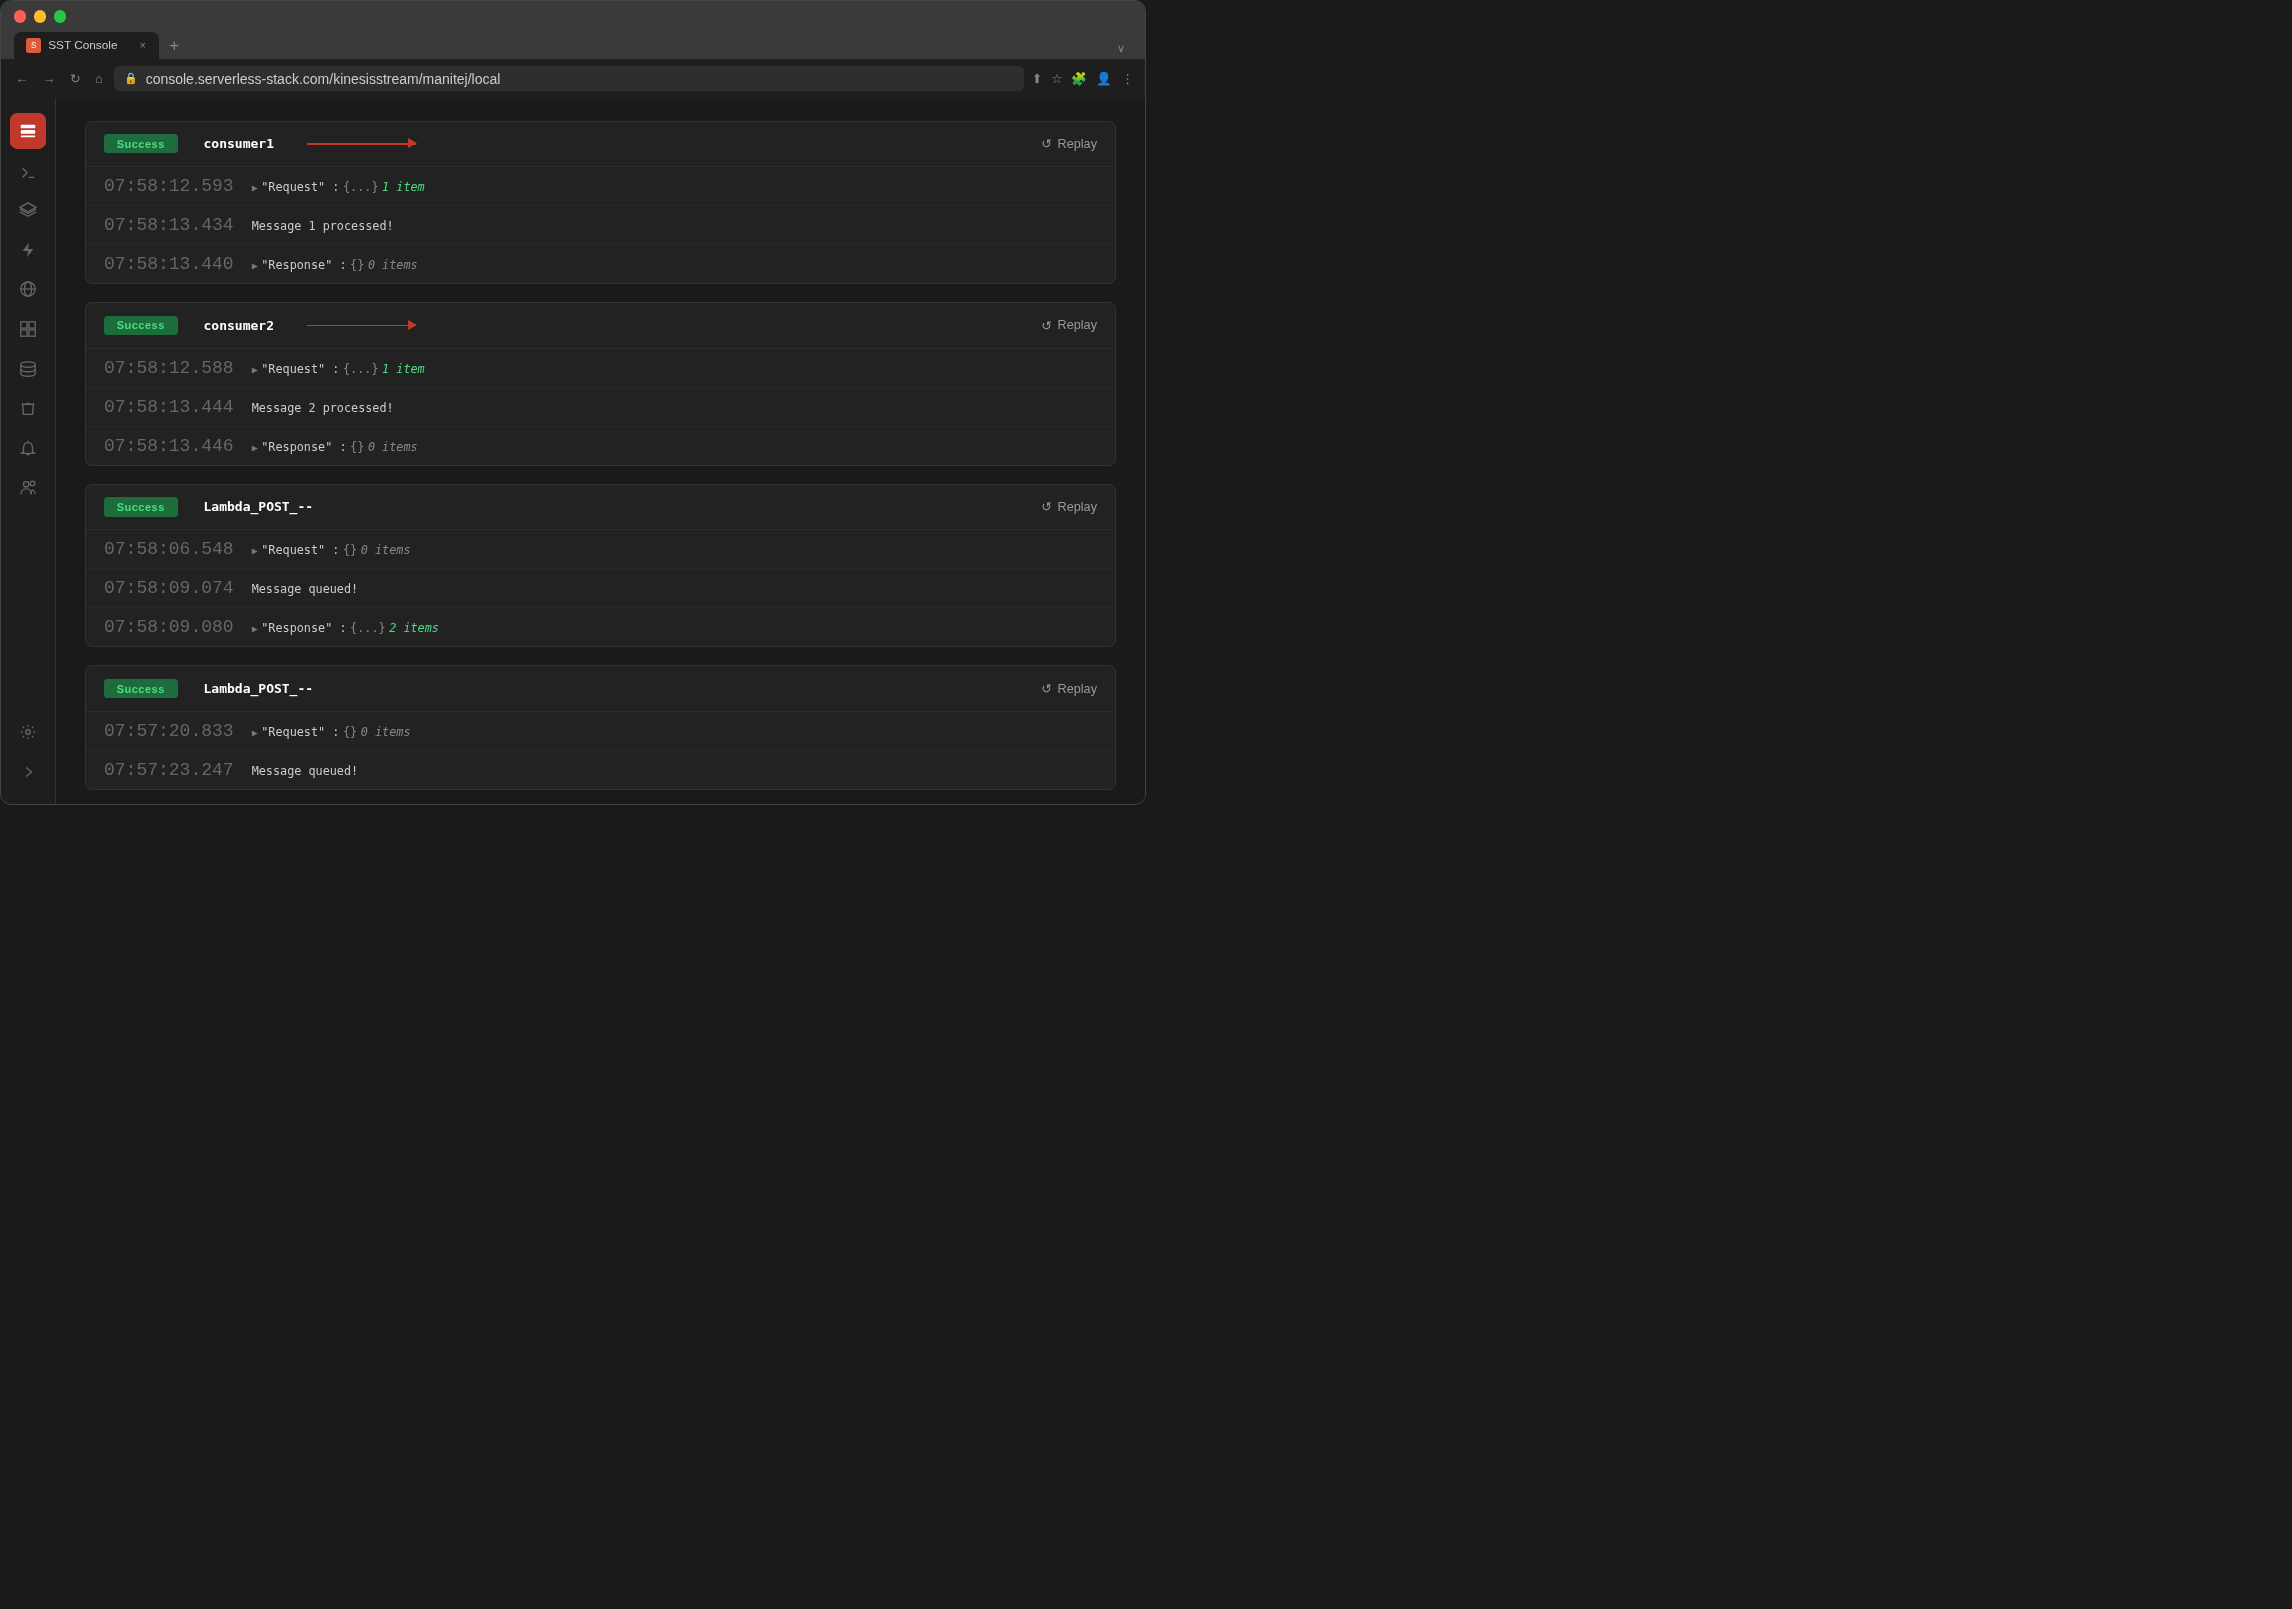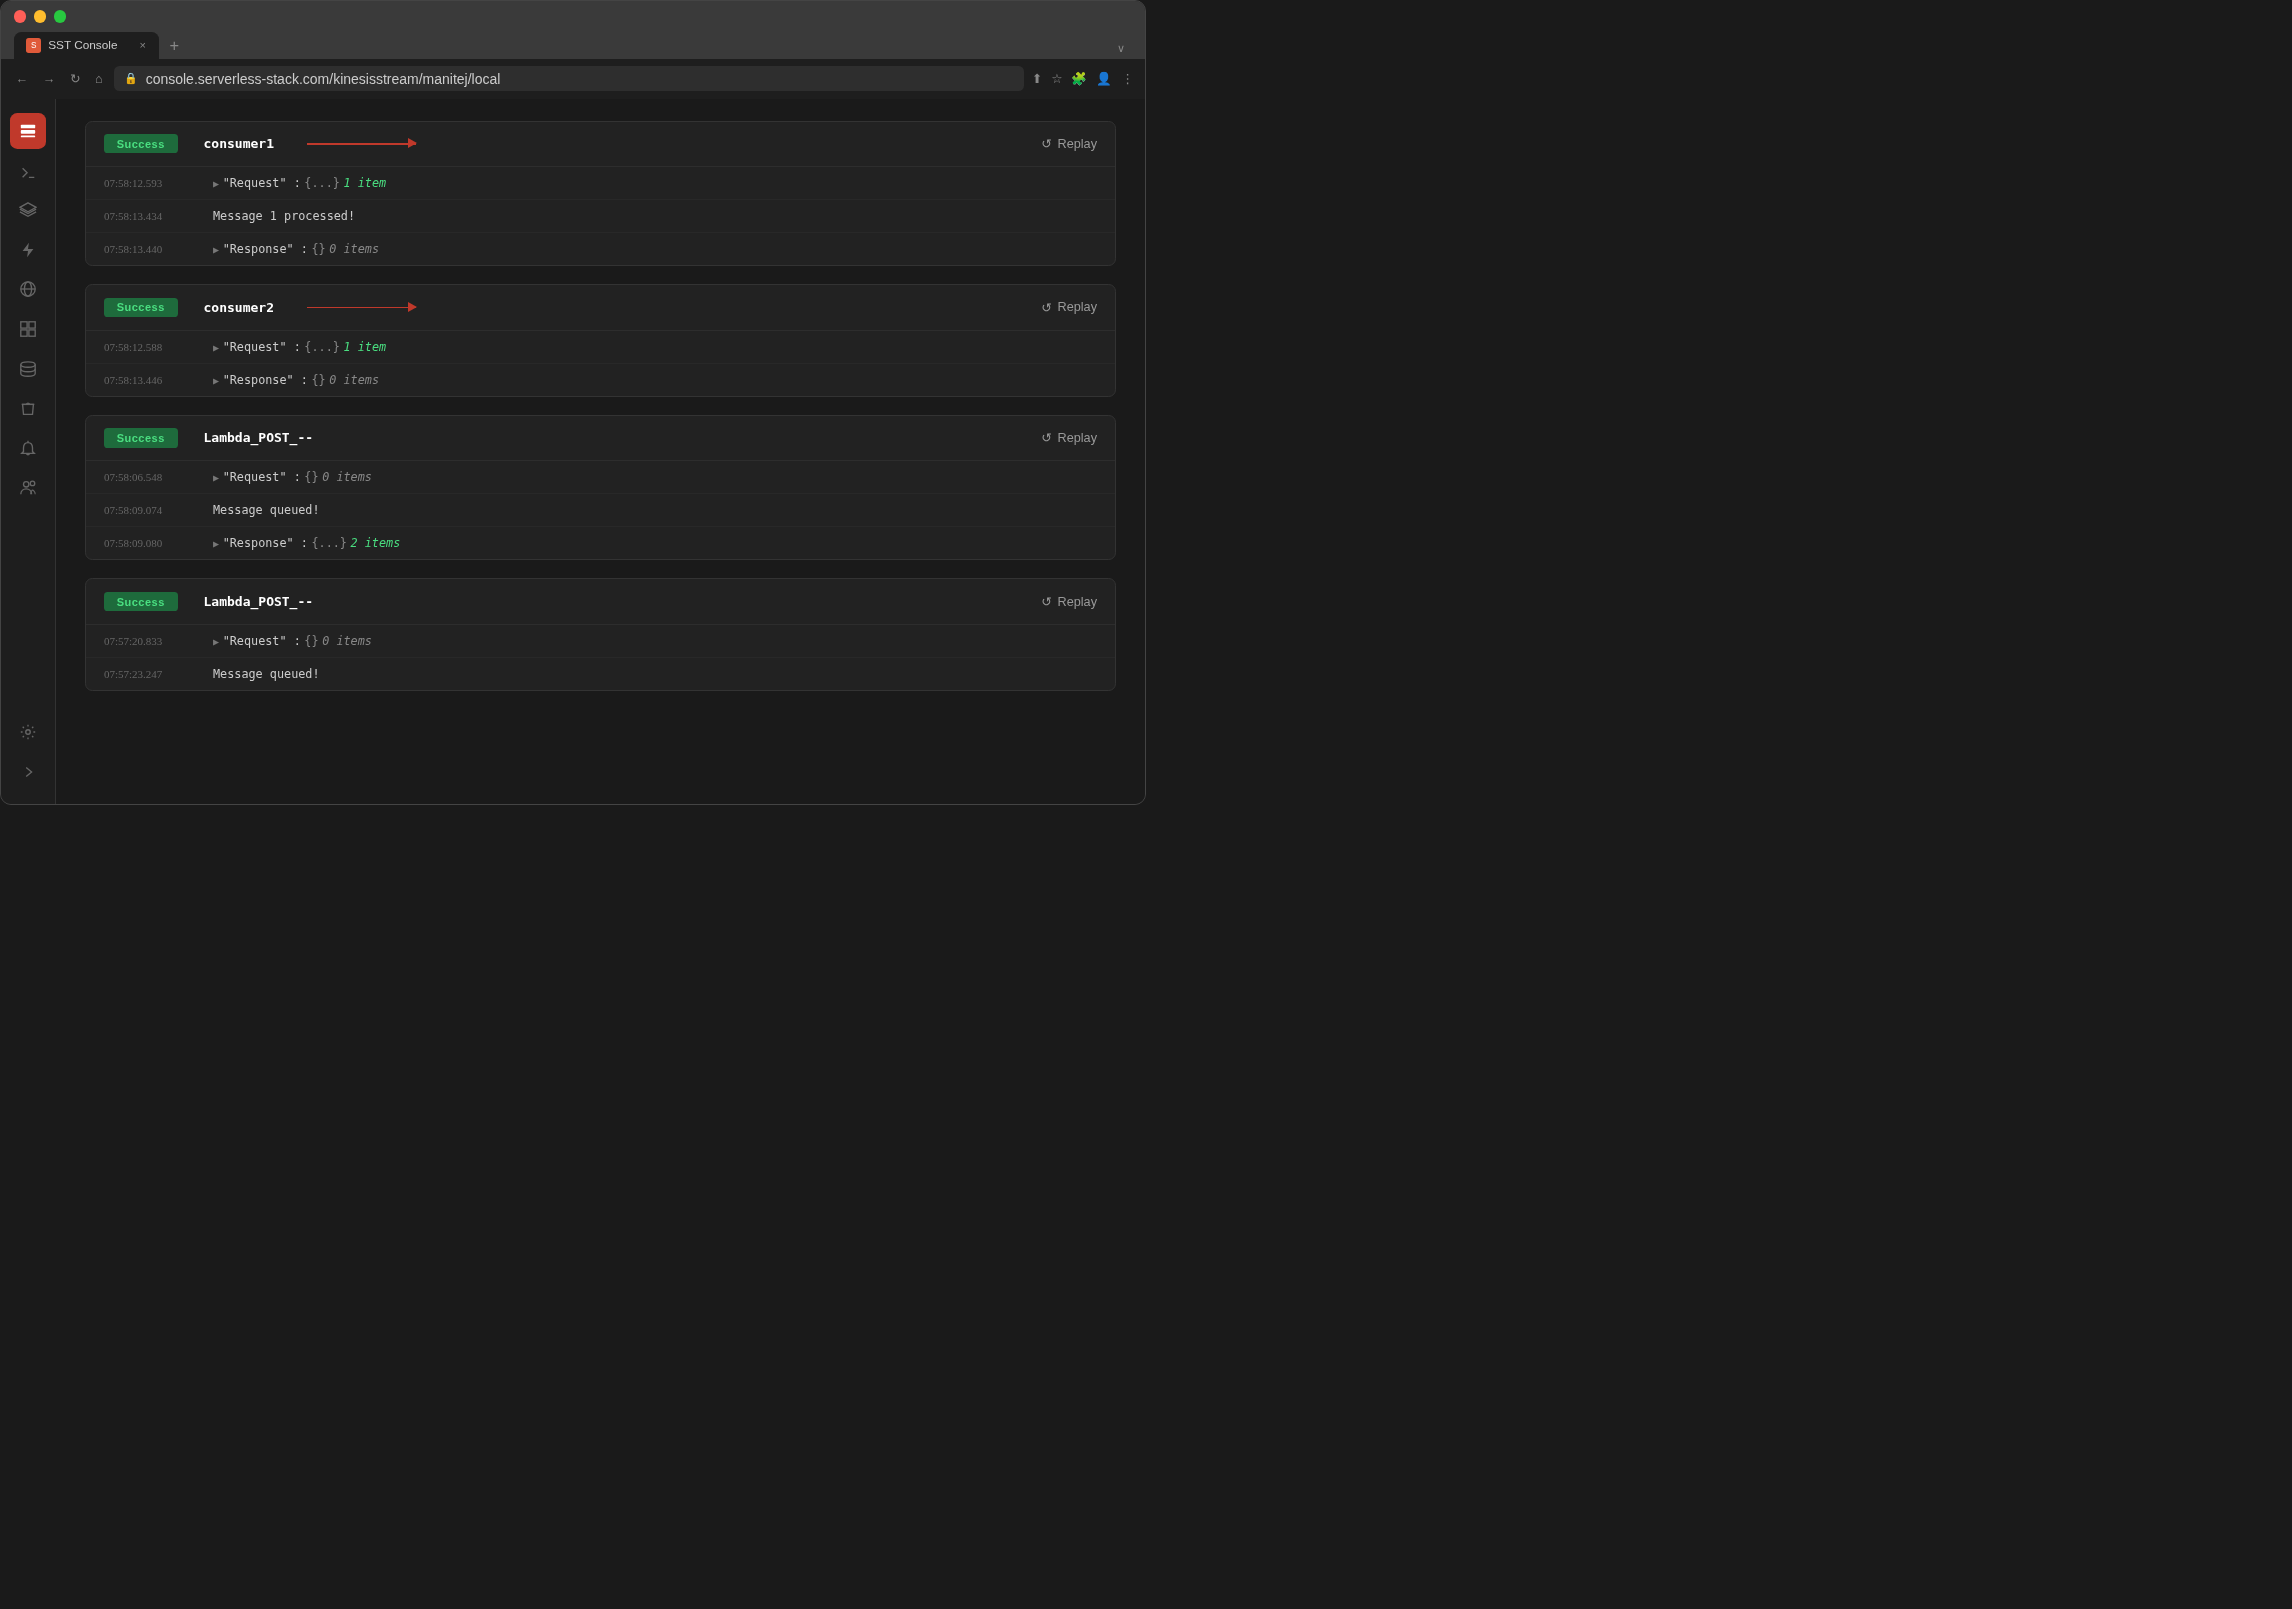--- a/index.html
+++ b/index.html
@@ -260,22 +260,22 @@
       display: flex;
       align-items: baseline;
       padding: 9px 18px;
       border-bottom: 0.9px solid #282828;
       gap: 18px;
     }
 
     .log-row:last-child { border-bottom: none; }
 
     .log-time {
-      font-family: Liberation Serif, serif;
-      font-size: 11px;
+      font-family: Liberation Mono, monospace;
+      font-size: 18px;
       color: #666;
       flex-shrink: 0;
       min-width: 91px;
     }
 
     .log-content {
       font-family: 'SF Mono', 'Menlo', 'Monaco', monospace;
       font-size: 11.8px;
       color: #ccc;
       display: flex;
@@ -506,20 +506,26 @@
         <div class="log-row">
           <span class="log-time">07:58:12.588</span>
           <div class="log-content">
             <span class="log-expand">▶</span>
             <span class="log-key">"Request" : </span>
             <span class="log-brace-dots">{...}</span>
             <span class="log-green">1 item</span>
           </div>
         </div>
         <div class="log-row">
+          <span class="log-time">07:58:13.444</span>
+          <div class="log-content">
+            <span class="log-message">Message 2 processed!</span>
+          </div>
+        </div>
+        <div class="log-row">
           <span class="log-time">07:58:13.446</span>
           <div class="log-content">
             <span class="log-expand">▶</span>
             <span class="log-key">"Response" : </span>
             <span class="log-brace-dots">{}</span>
             <span class="log-items">0 items</span>
           </div>
         </div>
       </div>
 

